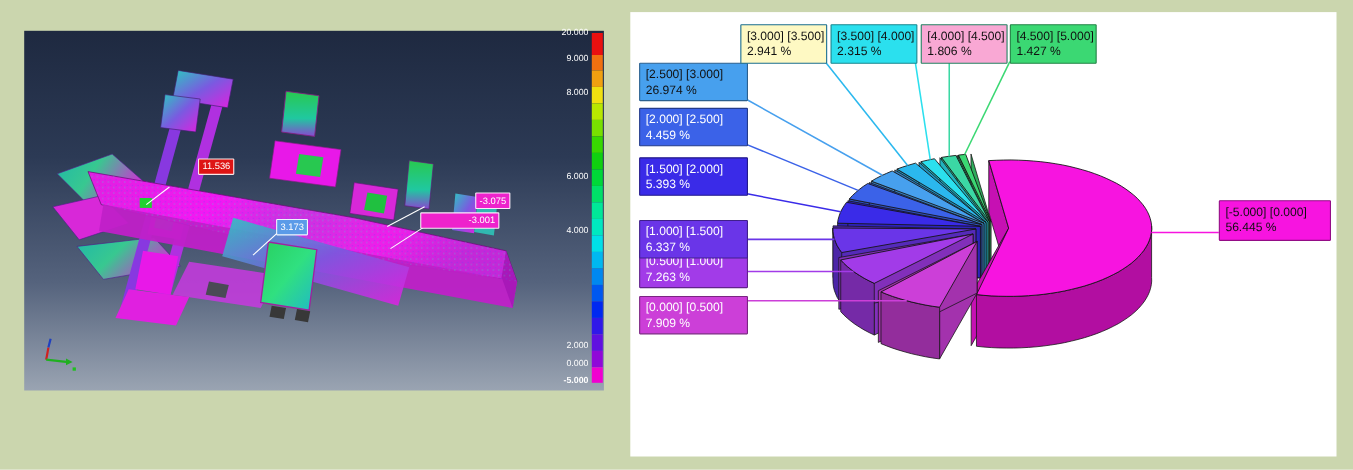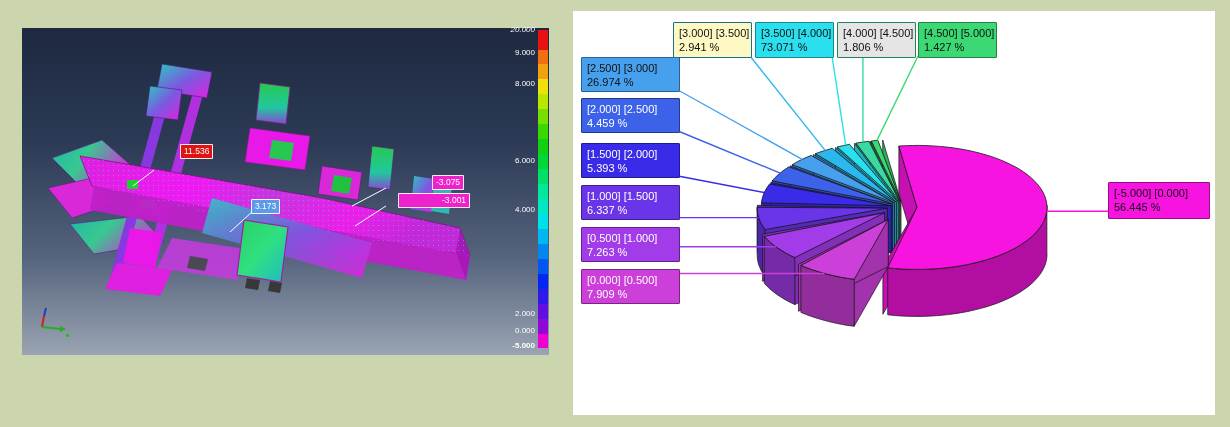--- a/index.html
+++ b/index.html
@@ -111,21 +111,21 @@
         <line x1="22" y1="288" x2="20" y2="299" stroke="#D02020" stroke-width="2"></line>
         <line x1="20" y1="299" x2="38" y2="301" stroke="#20B020" stroke-width="2"></line>
         <polygon points="38,298 44,301 38,304" fill="#20B020"></polygon>
         <rect x="44" y="306" width="3" height="3" fill="#20C020"></rect>
       </g>
     </svg>
     <div id="viewer-annos">
         <div class="anno" style="left: 130px; top: 116px; background: rgb(222, 20, 20); color: rgb(255, 255, 255); margin-left: 28px;">11.536</div>
         <div class="anno" style="left: 229px; top: 171px; background: rgb(91, 155, 232); color: rgb(255, 255, 255);">3.173</div>
         <div class="anno" style="left: 362px; top: 147px; background: rgb(238, 34, 204); color: rgb(255, 255, 255); margin-left: 48px;">-3.075</div>
-        <div class="anno" style="left: 376px; top: 165px; background: rgb(238, 34, 204); color: rgb(255, 255, 255); padding-left: 43px;">-3.001</div>
+        <div class="anno" style="left: 360px; top: 165px; background: rgb(238, 34, 204); color: rgb(255, 255, 255); padding-left: 43px;">-3.001</div>
       </div>
     <div class="colorbar" id="colorbar" style="left: 516px; top: 2px; height: 318px;">
         <div style="height: 20px; background: rgb(232, 16, 16);"></div>
         <div style="height: 14px; background: rgb(240, 112, 16);"></div>
         <div style="height: 15px; background: rgb(240, 160, 16);"></div>
         <div style="height: 15px; background: rgb(240, 224, 16);"></div>
         <div style="height: 15px; background: rgb(184, 232, 0);"></div>
         <div style="height: 15px; background: rgb(120, 224, 0);"></div>
         <div style="height: 15px; background: rgb(56, 216, 0);"></div>
         <div style="height: 15px; background: rgb(16, 208, 16);"></div>
@@ -137,21 +137,21 @@
         <div style="height: 15px; background: rgb(0, 184, 240);"></div>
         <div style="height: 15px; background: rgb(0, 136, 240);"></div>
         <div style="height: 15px; background: rgb(0, 88, 240);"></div>
         <div style="height: 15px; background: rgb(0, 40, 240);"></div>
         <div style="height: 15px; background: rgb(48, 24, 232);"></div>
         <div style="height: 15px; background: rgb(96, 16, 224);"></div>
         <div style="height: 15px; background: rgb(144, 8, 216);"></div>
         <div style="height: 14px; background: rgb(240, 0, 208);"></div>
       </div>
     <div id="colorbar-labels">
-        <div class="cb-label" style="left: 479px; top: 2px; font-style: italic;">20.000</div>
+        <div class="cb-label" style="left: 479px; top: 2px;">20.000</div>
         <div class="cb-label" style="left: 479px; top: 25px;">9.000</div>
         <div class="cb-label" style="left: 479px; top: 56px;">8.000</div>
         <div class="cb-label" style="left: 479px; top: 117px; margin-top: 16px;">6.000</div>
         <div class="cb-label" style="left: 479px; top: 182px;">4.000</div>
         <div class="cb-label" style="left: 479px; top: 242px; margin-top: 44px;">2.000</div>
         <div class="cb-label" style="left: 479px; top: 303px;">0.000</div>
         <div class="cb-label" style="left: 479px; top: 318px; font-weight: bold;">-5.000</div>
       </div>
   </div>
 
@@ -234,21 +234,21 @@
           <div>56.445 %</div>
         </div>
         <div class="pie-label" style="left: 8px; top: 258px; width: 87px; height: 27px; background: rgb(204, 63, 216); color: rgb(255, 255, 255); border: 1px solid rgb(122, 38, 130);">
           <div>[0.000] [0.500]</div>
           <div>7.909 %</div>
         </div>
         <div class="pie-label" style="left: 8px; top: 216px; width: 87px; height: 27px; background: rgb(162, 59, 232); color: rgb(255, 255, 255); border: 1px solid rgb(97, 35, 139);">
           <div>[0.500] [1.000]</div>
           <div>7.263 %</div>
         </div>
-        <div class="pie-label" style="left: 8px; top: 174px; width: 87px; height: 27px; background: rgb(106, 53, 232); color: rgb(255, 255, 255); border: 1px solid rgb(64, 32, 139);">
+        <div class="pie-label" style="left: 8px; top: 189px; width: 87px; height: 27px; background: rgb(106, 53, 232); color: rgb(255, 255, 255); border: 1px solid rgb(64, 32, 139);">
           <div>[1.000] [1.500]</div>
           <div>6.337 %</div>
         </div>
         <div class="pie-label" style="left: 8px; top: 132px; width: 87px; height: 27px; background: rgb(58, 43, 232); color: rgb(255, 255, 255); border: 1px solid rgb(35, 26, 139);">
           <div>[1.500] [2.000]</div>
           <div>5.393 %</div>
         </div>
         <div class="pie-label" style="left: 8px; top: 87px; width: 87px; height: 27px; background: rgb(59, 98, 232); color: rgb(255, 255, 255); border: 1px solid rgb(35, 59, 139);">
           <div>[2.000] [2.500]</div>
           <div>4.459 %</div>
@@ -256,23 +256,23 @@
         <div class="pie-label" style="left: 8px; top: 46px; width: 87px; height: 27px; background: rgb(71, 160, 238); color: rgb(16, 16, 16); border: 1px solid rgb(43, 96, 143);">
           <div>[2.500] [3.000]</div>
           <div>26.974 %</div>
         </div>
         <div class="pie-label" style="left: 100px; top: 11px; width: 67px; height: 28px; background: #fef9c3; color: rgb(16, 16, 16); border: 1px solid rgb(26, 110, 143);">
           <div>[3.000] [3.500]</div>
           <div>2.941 %</div>
         </div>
         <div class="pie-label" style="left: 182px; top: 11px; width: 67px; height: 28px; background: rgb(43, 224, 238); color: rgb(16, 16, 16); border: 1px solid rgb(26, 134, 143);">
           <div>[3.500] [4.000]</div>
-          <div>73.071 %</div>
-        </div>
-        <div class="pie-label" style="left: 264px; top: 11px; width: 67px; height: 28px; background: #e5e5e5; color: rgb(16, 16, 16); border: 1px solid rgb(35, 130, 98);">
+          <div>2.315 %</div>
+        </div>
+        <div class="pie-label" style="left: 264px; top: 11px; width: 67px; height: 28px; background: #f9a8d4; color: rgb(16, 16, 16); border: 1px solid rgb(35, 130, 98);">
           <div>[4.000] [4.500]</div>
           <div>1.806 %</div>
         </div>
         <div class="pie-label" style="left: 345px; top: 11px; width: 67px; height: 28px; background: rgb(59, 216, 115); color: rgb(16, 16, 16); border: 1px solid rgb(35, 130, 69);">
           <div>[4.500] [5.000]</div>
           <div>1.427 %</div>
         </div>
       </div>
   </div>
 

